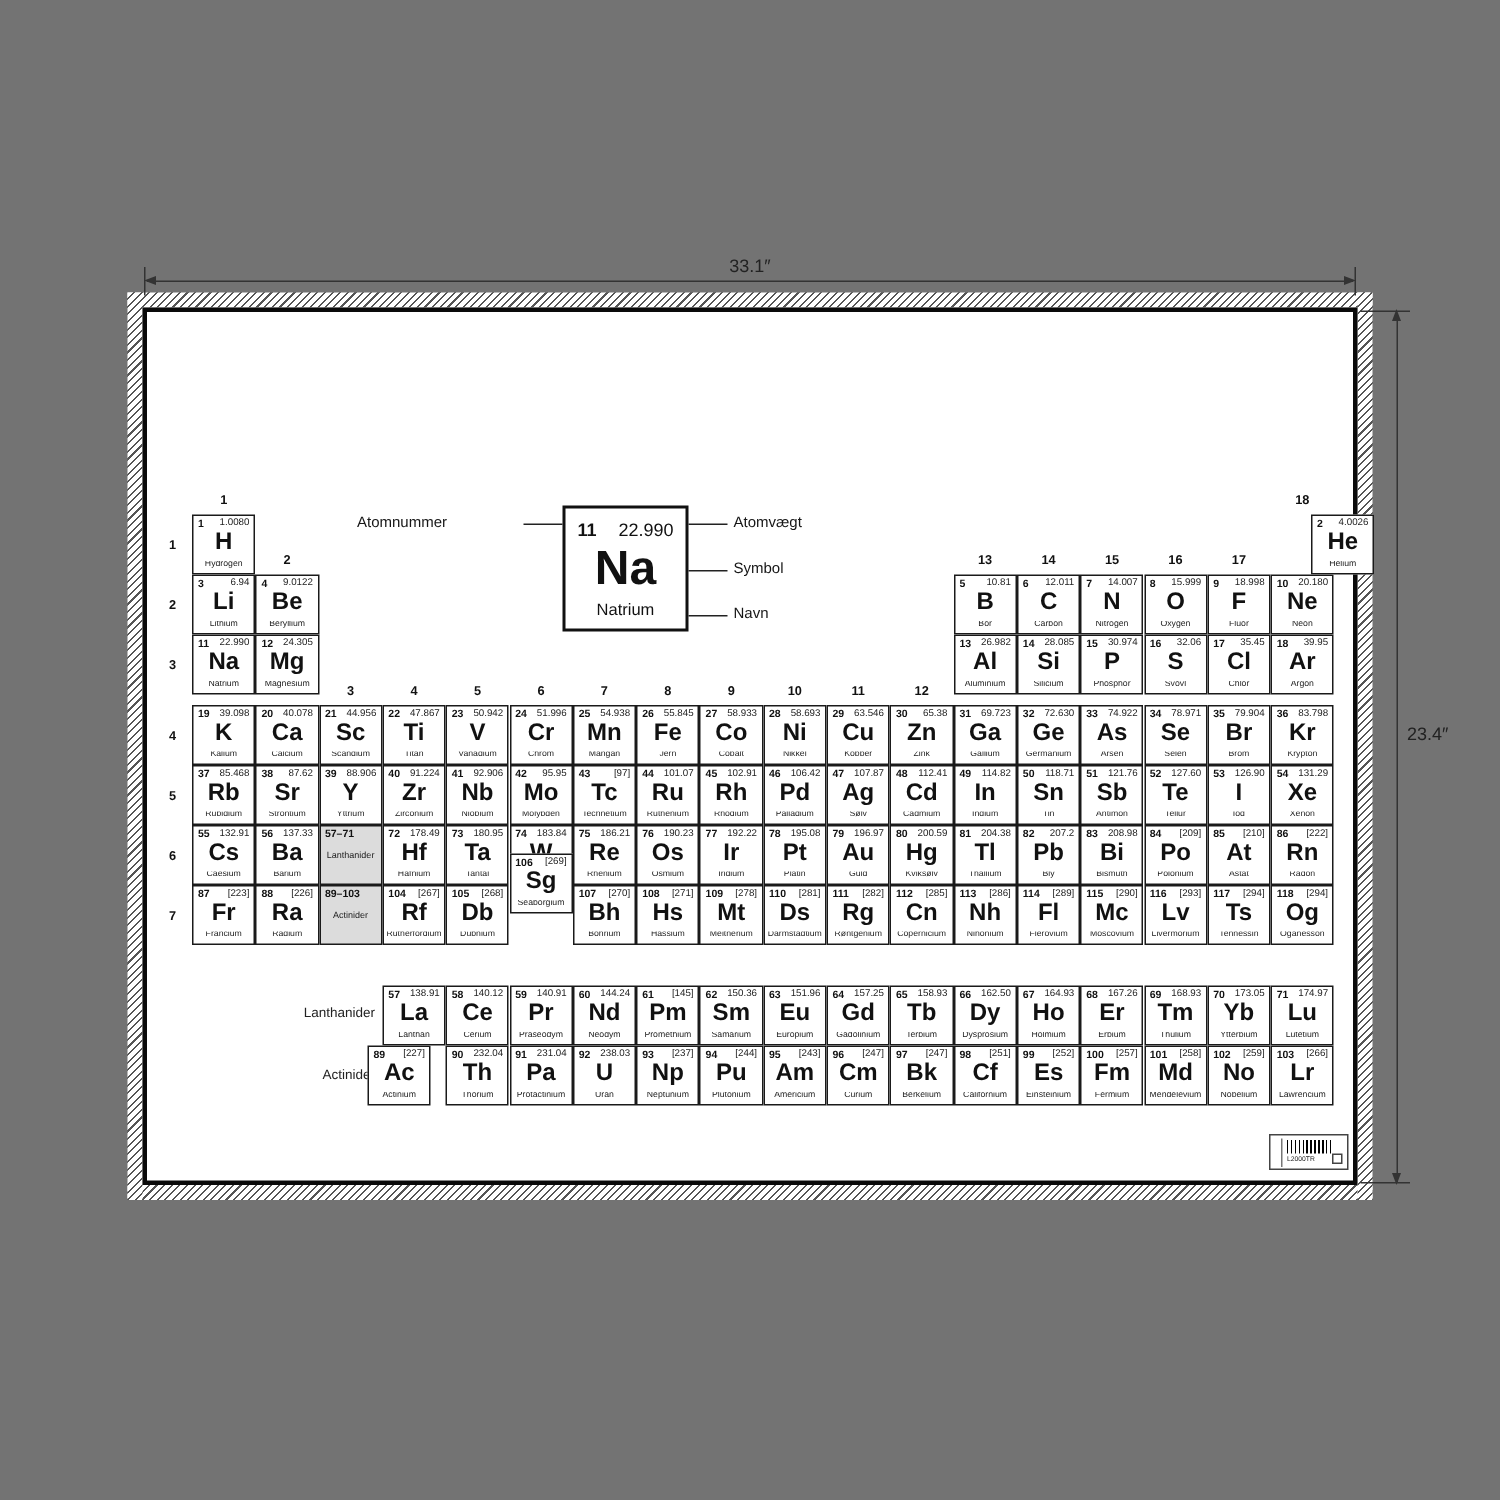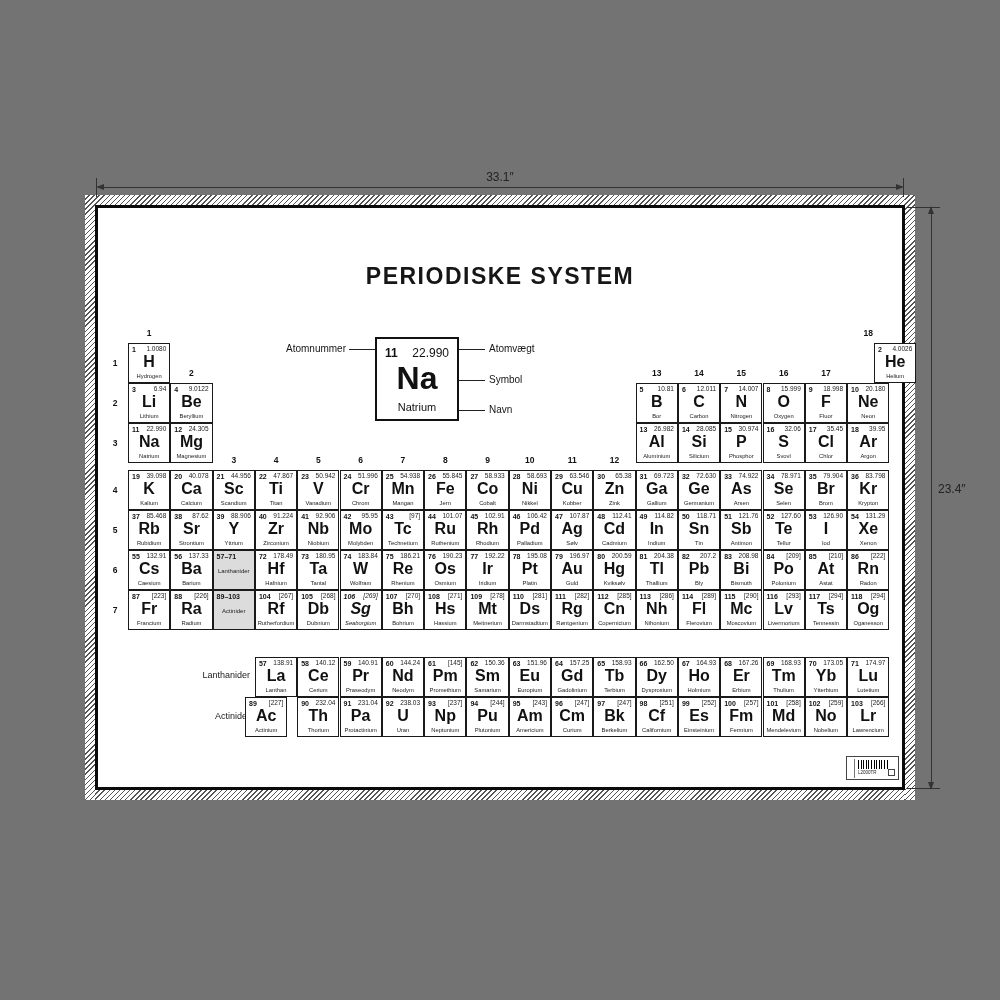--- a/index.html
+++ b/index.html
@@ -64,29 +64,28 @@
   <div class="dimline" style="left:903px;top:178px;width:1px;height:19px;"></div>
 
   <div class="dimlab" style="left:938px;top:482px;">23.4″</div>
   <div class="dimline" style="left:931px;top:209px;width:1px;height:579px;"></div>
   <div class="arr up" style="left:928px;top:206px;"></div>
   <div class="arr down" style="left:928px;top:782px;"></div>
   <div class="dimline" style="left:907px;top:207px;width:33px;height:1px;"></div>
   <div class="dimline" style="left:907px;top:788px;width:33px;height:1px;"></div>
 
   <div id="poster">
-    <div class="ptitle">PERIODISKE SYSTEM</div>
 
     <div id="legend-box">
       <span class="lg-num">11</span>
       <span class="lg-wt">22.990</span>
       <span class="lg-sym">Na</span>
       <span class="lg-nm">Natrium</span>
     </div>
-    <div class="llab" style="left:140px;top:136px;width:108px;text-align:right;">Atomnummer</div>
+    <div class="llab" style="left:140px;top:136px;width:108px;text-align:left;">Atomnummer</div>
     <div class="lline" style="left:251px;top:141px;width:26px;"></div>
     <div class="llab" style="left:391px;top:136px;">Atomvægt</div>
     <div class="lline" style="left:361px;top:141px;width:26px;"></div>
     <div class="llab" style="left:391px;top:167px;">Symbol</div>
     <div class="lline" style="left:361px;top:172px;width:26px;"></div>
     <div class="llab" style="left:391px;top:197px;">Navn</div>
     <div class="lline" style="left:361px;top:202px;width:26px;"></div>
 
     <div class="flabel" style="top:462px;">Lanthanider</div>
     <div class="flabel" style="top:503px;">Actinider</div>
@@ -535,21 +534,21 @@
           <span class="wt">[267]</span>
           <span class="sym">Rf</span>
           <span class="nm">Rutherfordium</span>
         </div>
         <div class="cell" style="left: 199.2px; top: 382px;">
           <span class="num">105</span>
           <span class="wt">[268]</span>
           <span class="sym">Db</span>
           <span class="nm">Dubnium</span>
         </div>
-        <div class="cell" style="left: 241.5px; top: 382px; font-style: italic;">
+        <div class="cell" style="left: 241.5px; top: 361px;">
           <span class="num">106</span>
           <span class="wt">[269]</span>
           <span class="sym">Sg</span>
           <span class="nm">Seaborgium</span>
         </div>
         <div class="cell" style="left: 283.8px; top: 382px;">
           <span class="num">107</span>
           <span class="wt">[270]</span>
           <span class="sym">Bh</span>
           <span class="nm">Bohrium</span>

